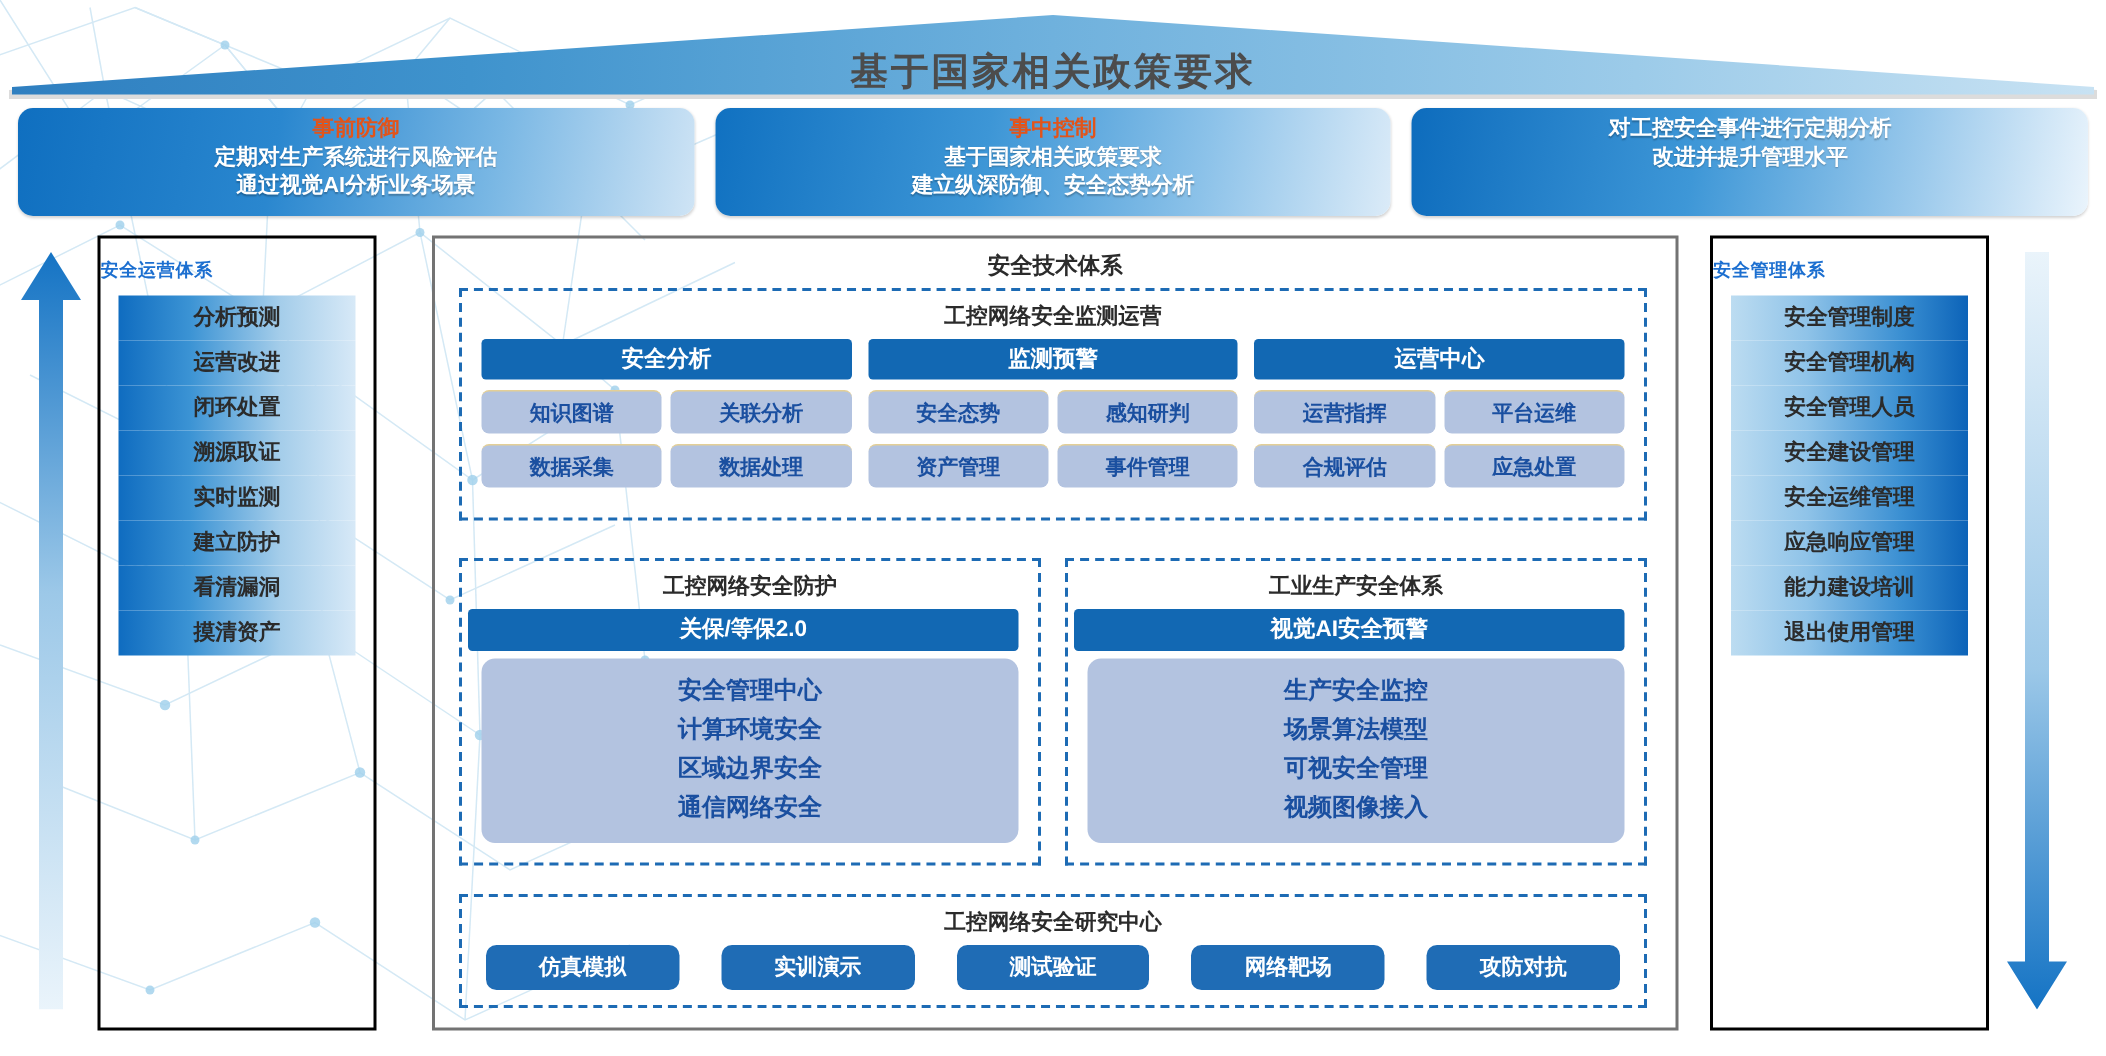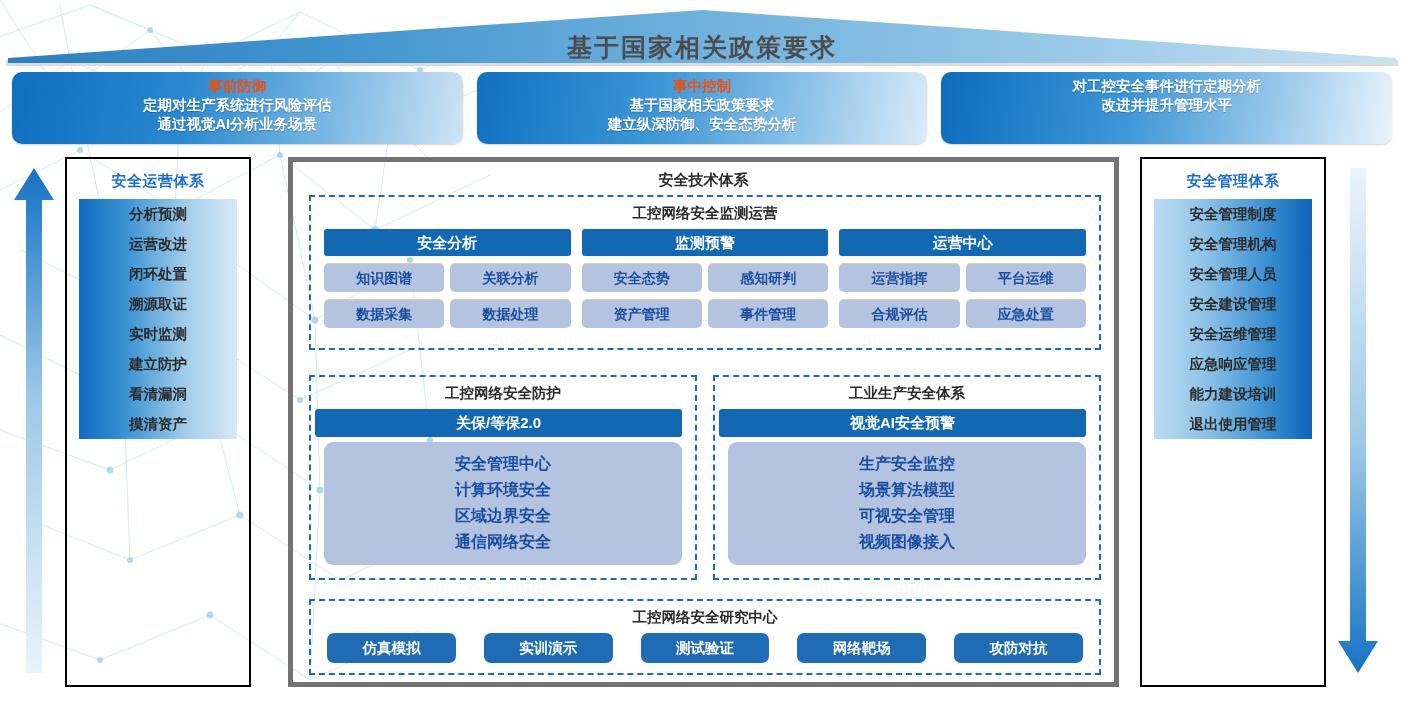--- a/index.html
+++ b/index.html
@@ -46,35 +46,35 @@
   .arrow-right { position:absolute; left:1338px; top:168px; }
 
   
   .side-col {
     position:absolute; top:157px; width:186px; height:530px;
     border:2px solid #000; background:transparent;
   }
   .side-col.left  { left:65px; }
   .side-col.right { left:1140px; }
   .side-title {
-    text-align:center; color:#1c6fd0; font-weight:bold; font-size:15px;
+    color:#1c6fd0; font-weight:bold; font-size:12px;
     margin-top:13px; margin-bottom:8px; letter-spacing:.5px;
   }
   .side-list { display:flex; flex-direction:column; gap:0; padding:0 12px; }
   .side-item {
     height:30px; line-height:30px; text-align:center;
     font-size:14.5px; font-weight:bold; color:#2b2b2b;
   }
   .side-col.left  .side-item { background: linear-gradient(90deg,#0f6cc0 0%, #3b93d4 30%, #a4cdea 68%, #d7e9f7 100%); }
   .side-col.right .side-item { background: linear-gradient(90deg,#bcdcf1 0%, #8fc3e8 32%, #3a8fd2 72%, #0c63b8 100%); }
 
   
   .tech-box {
     position:absolute; left:288px; top:157px; width:831px; height:530px;
-    border:5px solid #737373; background:transparent;
+    border:2px solid #737373; background:transparent;
   }
   .tech-title { text-align:center; font-size:15px; font-weight:bold; color:#2b2b2b;
                 margin-top:9px; margin-bottom:6px; }
 
   .dash { border:2.5px dashed #1d6bb4; }
 
   
   .mon { position:absolute; left:16px; top:33px; width:792px; height:155px; }
   .sub-title { text-align:center; font-size:14.5px; font-weight:bold; color:#2b2b2b;
                margin-top:7px; margin-bottom:6px; }

